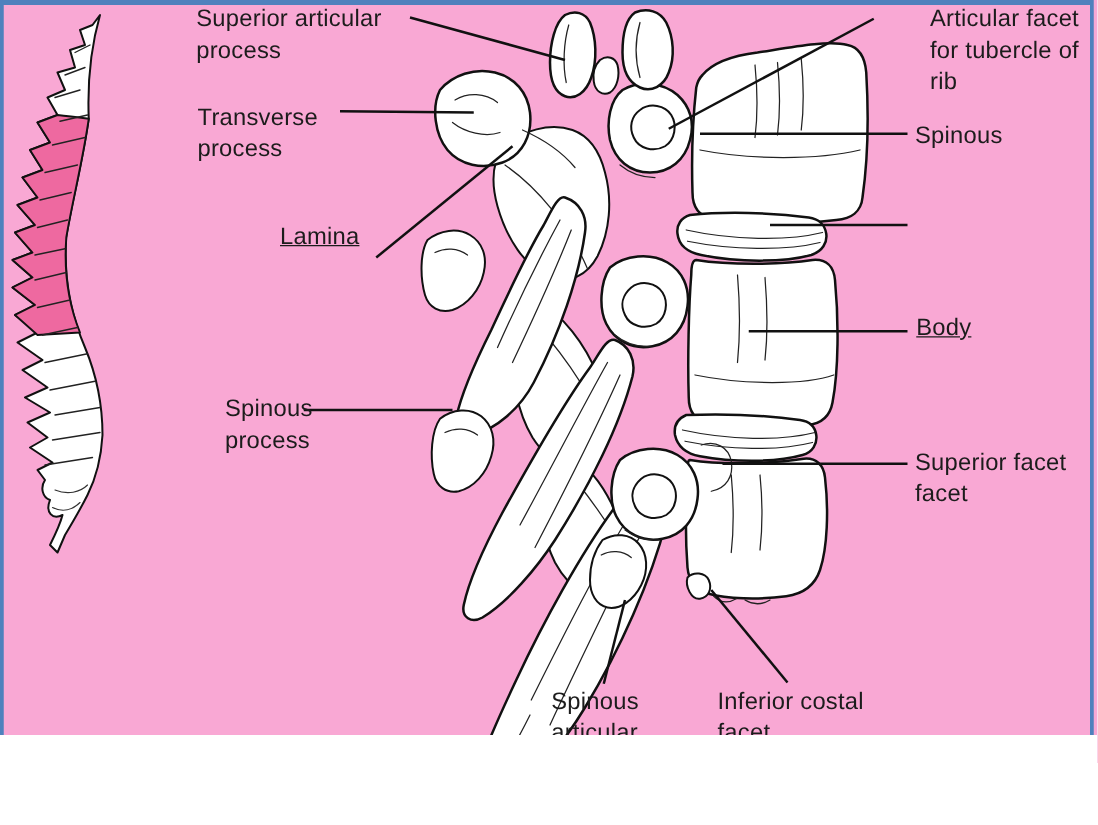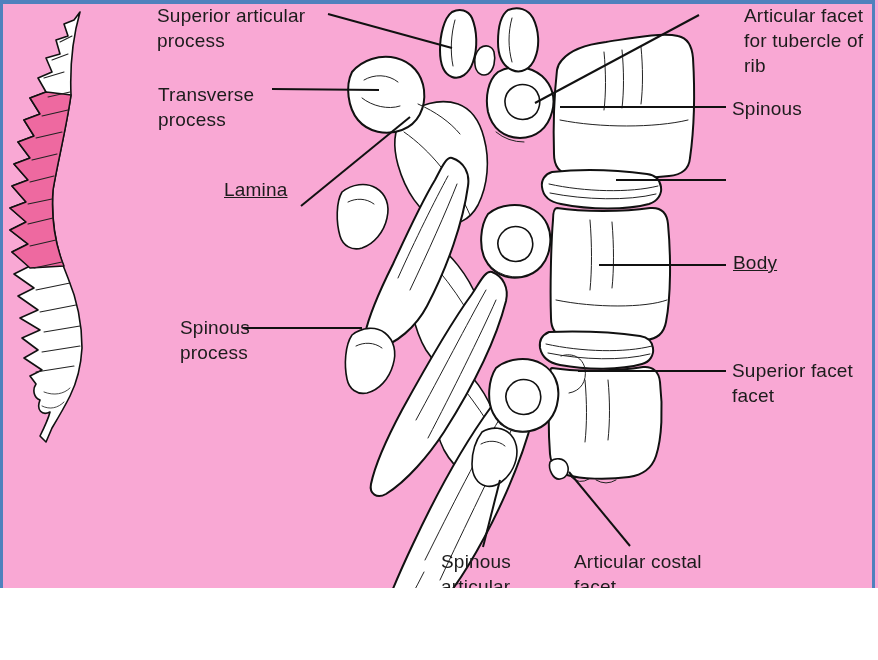--- a/index.html
+++ b/index.html
@@ -242,16 +242,16 @@
 process</div>
   <div class="label" style="left:702px; top:3px;margin-left:42px;">Articular facet
 for tubercle of rib</div>
   <div class="label" style="left:732px; top:96px;">Spinous</div>
   <div class="label" style="left:733px; top:250px;text-decoration:underline;">Body</div>
   <div class="label" style="left:732px; top:358px;">Superior facet
 facet</div>
   <div class="label" style="left:441px; top:549px;">Spinous
 articular
 process</div>
-  <div class="label" style="left:574px; top:549px;">Articular costal
+  <div class="label" style="left:574px; top:549px;">Inferior costal
 facet</div>
 
 </div>
 
 </body></html>

